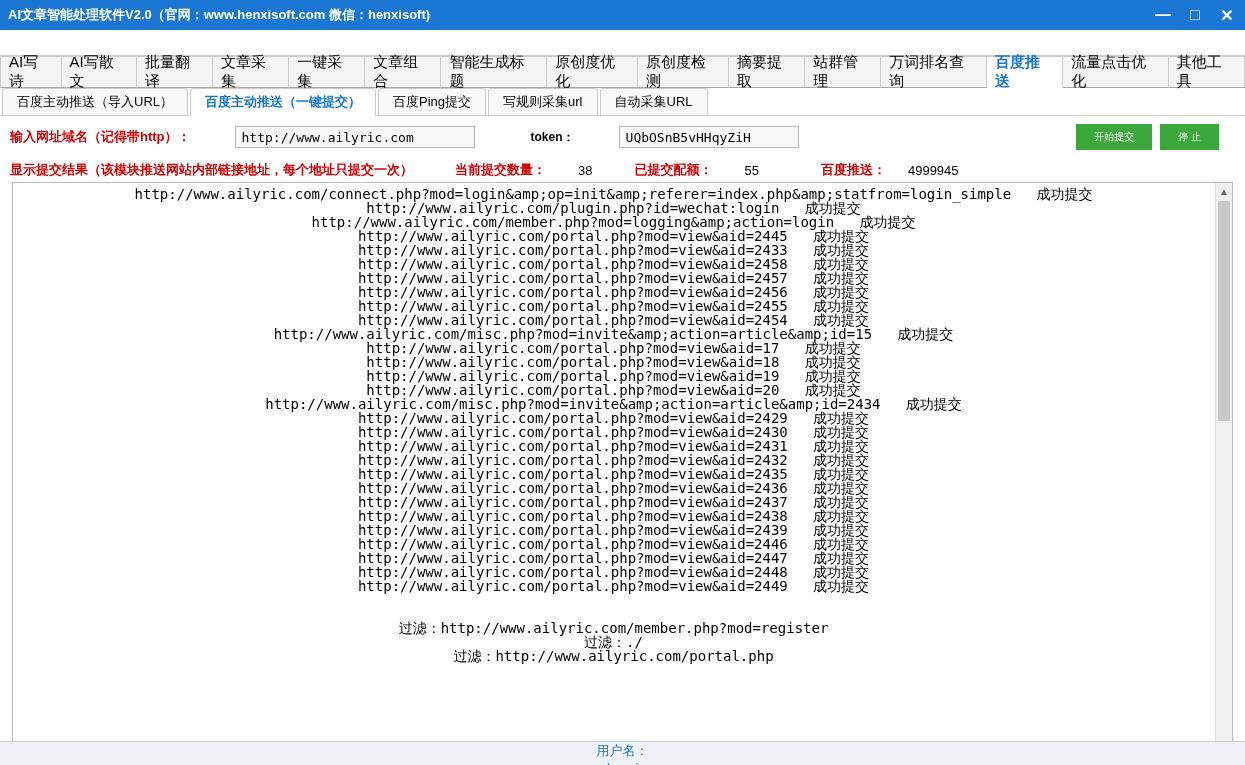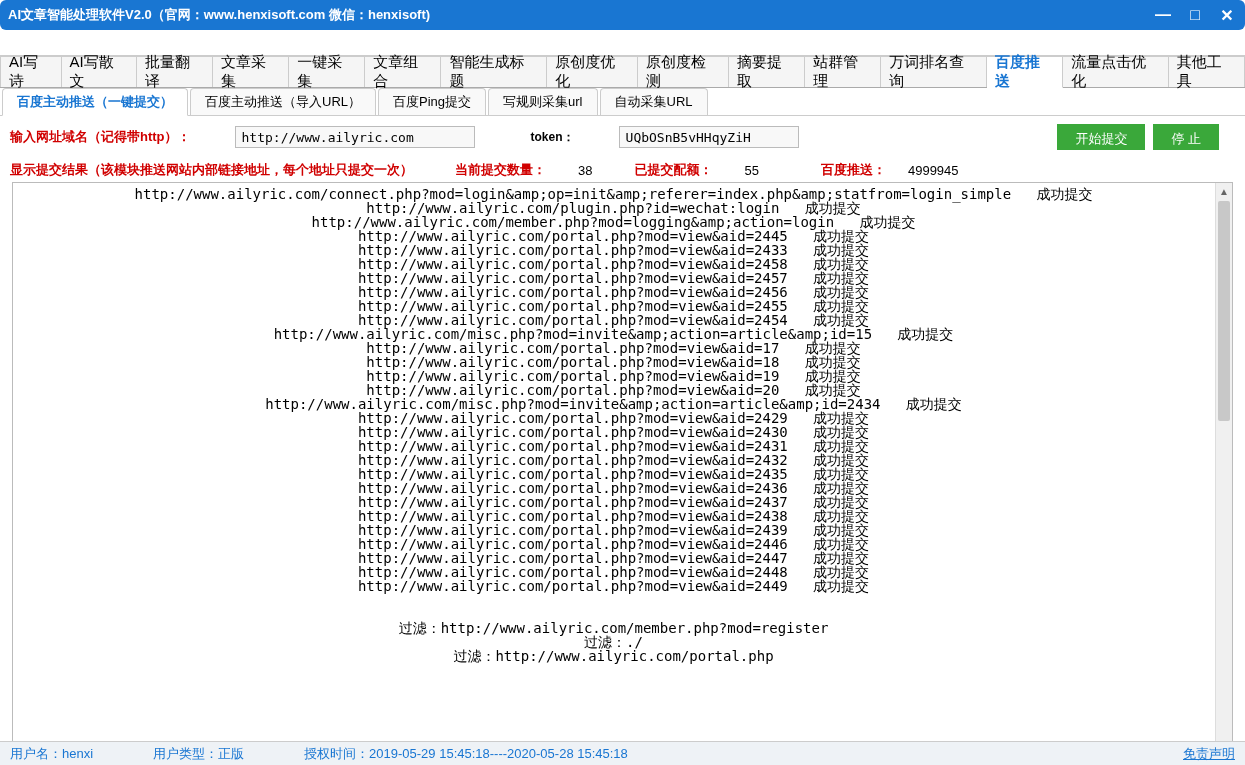--- a/index.html
+++ b/index.html
@@ -1,43 +1,43 @@
 <!DOCTYPE html>
 <html><head>
 <meta charset="utf-8">
 <style>
 * { box-sizing: border-box; margin: 0; padding: 0; }
 body { font-family: "Microsoft YaHei", SimSun, sans-serif; font-size: 12px; background: #fff; width: 1245px; height: 765px; overflow: hidden; position: relative; }
-.titlebar { height: 30px; background: #1976d2; color: #fff; display: flex; align-items: center; padding: 0 8px; font-size: 13px; font-weight: bold; border-radius: 6px; }
+.titlebar { height: 30px; background: #1976d2; color: #fff; display: flex; align-items: center; padding: 0 8px; font-size: 13px; font-weight: bold; }
 .titlebar-text { flex: 1; }
 .window-controls { display: flex; gap: 12px; }
 .win-btn { width: 20px; height: 20px; display: flex; align-items: center; justify-content: center; cursor: pointer; font-size: 16px; font-weight: bold; }
 .filler { height: 26px; background: #fff; border-bottom: 1px solid #ccc; }
 .maintabs { display: flex; height: 32px; background: #fff; border-bottom: 1px solid #aaa; }
 .maintab { padding: 0 8px; display: flex; align-items: center; border-right: 1px solid #ccc; border-top: 1px solid #ccc; cursor: pointer; font-size: 15px; background: #f5f5f5; }
 .maintab:first-child { border-left: 1px solid #ccc; }
 .maintab.active { background: #fff; border-bottom: 1px solid #fff; margin-bottom: -1px; color: #1976d2; font-weight: bold; }
 .subtabs { display: flex; height: 28px; background: #fff; padding-left: 2px; border-bottom: 1px solid #ccc; }
 .subtab { padding: 0 14px; display: flex; align-items: center; border: 1px solid #ccc; border-bottom: none; border-radius: 4px 4px 0 0; margin-right: 2px; cursor: pointer; font-size: 13px; background: #f9f9f9; }
 .subtab.active { background: #fff; color: #1976d2; font-weight: bold; border-bottom: 1px solid #fff; margin-bottom: -1px; }
 .inputrow { display: flex; align-items: center; height: 42px; padding: 0 10px; gap: 8px; }
 .redlabel { color: #d00000; font-weight: bold; font-size: 13px; }
 .textinput { border: 1px solid #bbb; padding: 2px 6px; height: 22px; font-family: monospace; font-size: 13px; background: #f8f8f8; margin-left: 36px; }
-.btn { height: 26px; padding: 6px 18px; border: none; cursor: pointer; color: #fff; font-size: 13px; }
+.btn { height: 26px; padding: 6px 18px; border: none; cursor: pointer; color: #fff; font-size: 10px; }
 .btn-green { background: #3aa83a; }
 .resulthdr { display: flex; align-items: center; padding: 0 10px; height: 24px; font-size: 13px; gap: 6px; }
 .logarea { position: relative; height: 604px; border: 1px solid #bbb; margin: 0 12px; overflow: hidden; text-align: center; }
 .logcontent { position: absolute; inset: 0 18px 0 0; padding: 4px 6px; font-family: SimSun, monospace; font-size: 14px; line-height: 1.0; white-space: pre; overflow: hidden; }
 .logline { white-space: pre; }
 .scrollbar { position: absolute; right: 0; top: 0; bottom: 0; width: 17px; background: #f0f0f0; border-left: 1px solid #ddd; }
 .scroll-thumb { position: absolute; left: 2px; right: 2px; top: 18px; height: 220px; background: #c8c8c8; border-radius: 2px; }
 .scroll-arrow { position: absolute; left: 0; right: 0; height: 17px; display: flex; align-items: center; justify-content: center; font-size: 10px; color: #666; }
 .scroll-arrow.up { top: 0; }
 .scroll-arrow.down { bottom: 0; }
-.statusbar { position: absolute; bottom: 0; left: 0; right: 0; height: 24px; background: #eef2f6; border-top: 1px solid #ccc; display: flex; align-items: center; padding: 0 10px; font-size: 13px; color: #1976d2; }
+.statusbar { position: absolute; bottom: 0; left: 0; right: 0; height: 24px; background: #eef2f6; border-top: 1px solid #ccc; display: flex; align-items: center; padding: 0 10px; font-size: 13px; color: #1976d2; flex-direction: column; }
 .statusbar a { color: #1976d2; text-decoration: underline; margin-left: auto; cursor: pointer; }
 </style>
 </head>
 <body>
 
 <div class="titlebar">
   <div class="titlebar-text">AI文章智能处理软件V2.0（官网：www.henxisoft.com  微信：henxisoft)</div>
   <div class="window-controls">
     <div class="win-btn">—</div>
     <div class="win-btn">□</div>
@@ -59,22 +59,22 @@
     <div class="maintab">原创度检测</div>
     <div class="maintab">摘要提取</div>
     <div class="maintab">站群管理</div>
     <div class="maintab">万词排名查询</div>
     <div class="maintab active">百度推送</div>
     <div class="maintab">流量点击优化</div>
     <div class="maintab">其他工具</div>
   </div>
 
 <div class="subtabs" id="subtabs">
+    <div class="subtab">百度主动推送（导入URL）</div>
     <div class="subtab active">百度主动推送（一键提交）</div>
-    <div class="subtab">百度主动推送（导入URL）</div>
     <div class="subtab">百度Ping提交</div>
     <div class="subtab">写规则采集url</div>
     <div class="subtab">自动采集URL</div>
   </div>
 
 <div class="inputrow">
   <span class="redlabel">输入网址域名（记得带http）：</span>
   <input class="textinput" style="width: 240px;" value="http://www.ailyric.com">
   <span style="width:40px"></span>
   <span style="font-weight:bold">token：</span>

